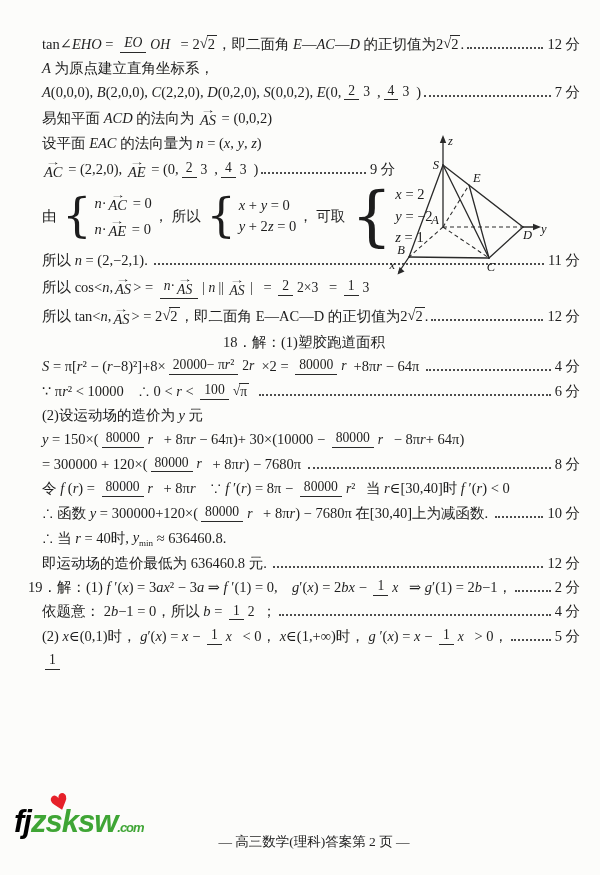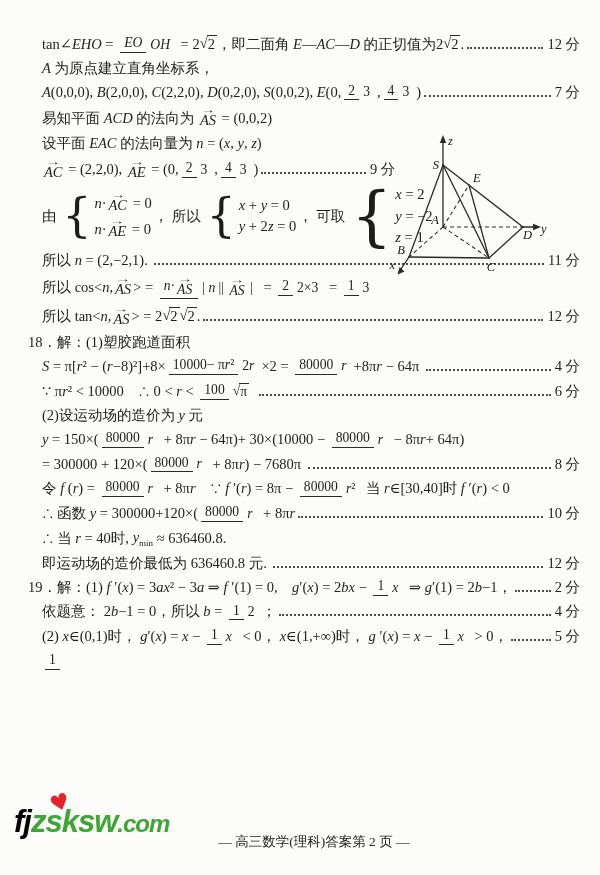--- a/index.html
+++ b/index.html
@@ -7,21 +7,21 @@
     width:600px;height:875px;position:relative;overflow:hidden;
     background:#fcfcfa;color:#1d1d1d;
     font-family:"Liberation Serif","DejaVu Serif",serif;
   }
   #doc{position:absolute;top:34px;left:28px;right:20px;}
   .line{
     display:flex;align-items:center;flex-wrap:nowrap;
     font-size:14.5px;line-height:1.25;
     padding-left:14px;margin-bottom:5px;min-height:18px;
   }
-  .line.flush{padding-left:0;}
+  .line.flush{padding-left:0;justify-content:center;}
   .line.narrow{width:64%;}
   .t{white-space:pre;}
   .m{font-style:italic;}
   
   .frac{display:inline-flex;align-items:center;
         vertical-align:middle;margin:1px 3px;font-size:0.94em;line-height:1.15;}
   .frac .num{display:inline-flex;align-items:center;justify-content:center;
         border-bottom:1.2px solid #2a2a2a;padding:0 4px 1px;white-space:pre;}
   .frac .den{display:inline-flex;align-items:center;justify-content:center;
         padding:1px 4px 0;white-space:pre;}
@@ -49,21 +49,21 @@
   
   .fig{position:absolute;left:383px;top:133px;}
   .fig text{font-family:"Liberation Serif","DejaVu Serif",serif;
        font-style:italic;font-size:12.5px;fill:#141414;}
   
   .logo{position:absolute;left:14px;top:806px;line-height:1;
         font-family:"Liberation Sans","DejaVu Sans",sans-serif;}
   .logo .heart{position:absolute;left:36px;top:-14px;font-size:22px;
         transform:rotate(-18deg);font-family:"DejaVu Sans",sans-serif;}
   .lg-red,.lg-green{font-size:31px;font-weight:bold;font-style:italic;letter-spacing:-1px;}
-  .lg-com{font-size:24px;font-weight:bold;font-style:italic;}
+  .lg-com{font-size:13px;font-weight:bold;font-style:italic;}
   .lg-sub{margin:2px 0 0 42px;font-size:19px;font-weight:bold;
         letter-spacing:6px;color:#111;font-family:"Liberation Serif",serif;}
   .pagelabel{position:absolute;top:833px;left:0;width:100%;text-align:center;
         font-size:13.5px;transform:translateX(14px);color:#222;}
 </style>
 </head>
 <body>
 
 <div id="doc">
     <div class="line">
@@ -226,37 +226,38 @@
     <div class="line">
       <span class="t">所以 tan&lt;</span>
       <span class="t m">n</span>
       <span class="t">,</span>
       <span class="vec">
         <span class="arr">→</span>
         <span class="vtx">AS</span>
       </span>
       <span class="t">&gt; = 2</span>
       <span class="sqrt"><span class="rad">√</span><span class="radicand">2</span></span>
+      <span class="t">，即二面角 E—AC—D 的正切值为2</span>
       <span class="sqrt"><span class="rad">√</span><span class="radicand">2</span></span>
       <span class="t">.</span>
       <span class="dots"></span>
       <span class="t score">12 分</span>
     </div>
     <div class="line flush">
       <span class="t">18．解：(1)塑胶跑道面积</span>
     </div>
     <div class="line">
       <span class="t m">S</span>
       <span class="t"> = π[</span>
       <span class="t m">r</span>
       <span class="t">² − (</span>
       <span class="t m">r</span>
       <span class="t">−8)²]+8×</span>
       <span class="frac">
-        <span class="num"><span class="t">10000− π</span><span class="t m">r</span><span class="t">²</span></span>
+        <span class="num"><span class="t">20000− π</span><span class="t m">r</span><span class="t">²</span></span>
         <span class="den"><span class="t">2</span><span class="t m">r</span></span>
       </span>
       <span class="t">×2 = </span>
       <span class="frac">
         <span class="num">80000</span>
         <span class="den"><span class="t m">r</span></span>
       </span>
       <span class="t">+8π</span>
       <span class="t m">r</span>
       <span class="t"> − 64π </span>
@@ -343,20 +344,21 @@
     <div class="line">
       <span class="t">∴ 函数 </span>
       <span class="t m">y</span>
       <span class="t"> = 300000+120×(</span>
       <span class="frac">
         <span class="num">80000</span>
         <span class="den"><span class="t m">r</span></span>
       </span>
       <span class="t"> + 8π</span>
       <span class="t m">r</span>
+      <span class="t">) − 7680π 在[30,40]上为减函数. </span>
       <span class="dots"></span>
       <span class="t score">10 分</span>
     </div>
     <div class="line">
       <span class="t">∴ 当 </span>
       <span class="t m">r</span>
       <span class="t"> = 40时, </span>
       <span class="t"><span class="m">y</span><sub>min</sub></span>
       <span class="t"> ≈ 636460.8.</span>
     </div>

